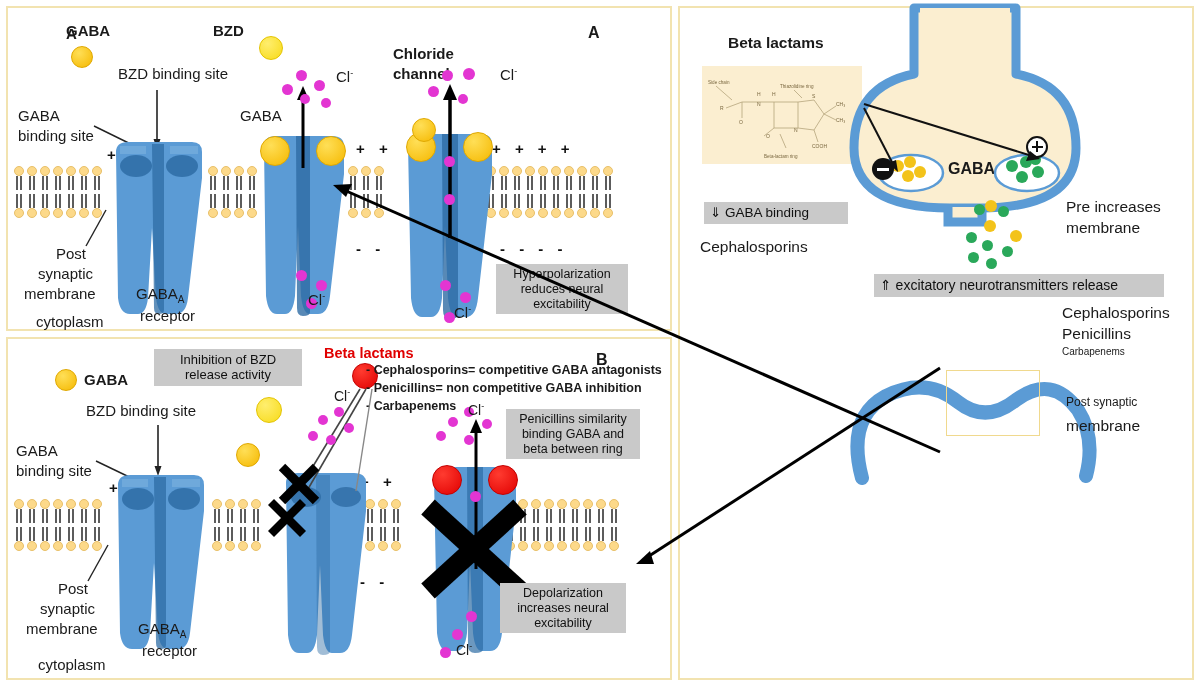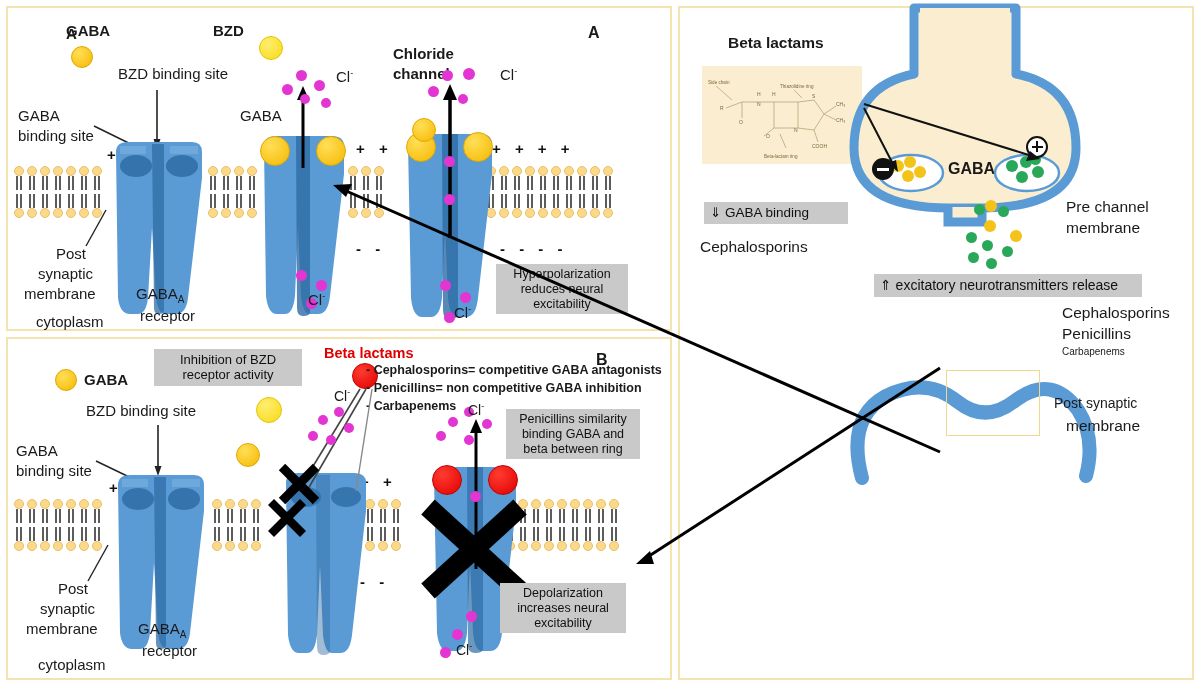--- a/index.html
+++ b/index.html
@@ -366,21 +366,21 @@
 
   <div class="panel" id="panelB">
 
     <span class="lbl b" style="left:588px;top:12px;font-size:16px;">B</span>
 
     <span class="ball gaba" style="left:47px;top:30px;width:22px;height:22px;"></span>
     <span class="lbl b" style="left:76px;top:33px;font-size:15px;">GABA</span>
 
     <div class="greybox" style="left:146px;top:10px;width:148px;font-size:13px;">
       <div>Inhibition of BZD</div>
-      <div>receptor activity</div>
+      <div>release activity</div>
     </div>
 
     <span class="lbl b" style="left:316px;top:6px;font-size:14.5px;color:#e00000;">Beta lactams</span>
     <span class="ball red" style="left:344px;top:24px;width:26px;height:26px;"></span>
 
     <span class="lbl b" style="left:358px;top:42px;font-size:12.5px;">-  Penicillins= non competitive GABA inhibition</span>
     <span class="lbl b" style="left:358px;top:24px;font-size:12.5px;">-  Cephalosporins= competitive GABA antagonists</span>
     <span class="lbl b" style="left:358px;top:60px;font-size:12.5px;">-  Carbapenems</span>
 
     <span class="lbl" style="left:78px;top:64px;font-size:15px;">BZD binding site</span>
@@ -802,36 +802,36 @@
     <span class="green" style="left:286px;top:224px;width:11px;height:11px;"></span>
     <span class="green" style="left:302px;top:232px;width:11px;height:11px;"></span>
     <span class="green" style="left:288px;top:244px;width:11px;height:11px;"></span>
     <span class="green" style="left:306px;top:250px;width:11px;height:11px;"></span>
     <span class="green" style="left:322px;top:238px;width:11px;height:11px;"></span>
     <span class="yel" style="left:330px;top:222px;width:12px;height:12px;"></span>
 
     <div class="greybox" style="left:24px;top:194px;width:144px;font-size:13.5px;text-align:left;">⇓ GABA binding</div>
     <span class="lbl" style="left:20px;top:230px;font-size:15.5px;">Cephalosporins</span>
 
-    <span class="lbl" style="left:386px;top:190px;font-size:15.5px;">Pre channel</span>
+    <span class="lbl" style="left:386px;top:190px;font-size:15.5px;">Pre increases</span>
     <span class="lbl" style="left:386px;top:211px;font-size:15.5px;">membrane</span>
 
-    <div class="greybox" style="left:194px;top:266px;width:268px;font-size:14px;text-align:left;">⇑ excitatory neurotransmitters release</div>
+    <div class="greybox" style="left:194px;top:266px;width:290px;font-size:14px;text-align:left;">⇑ excitatory neurotransmitters release</div>
 
     <span class="lbl" style="left:382px;top:296px;font-size:15.5px;">Cephalosporins</span>
     <span class="lbl" style="left:382px;top:317px;font-size:15.5px;">Penicillins</span>
     <span class="lbl" style="left:382px;top:338px;font-size:10px;">Carbapenems</span>
 
     <svg style="position:absolute;left:160px;top:350px;width:260px;height:130px;">
       <path d="M22,120 Q6,60 46,38 Q86,18 118,44 Q146,66 176,42 Q212,16 238,52 Q256,80 246,118" fill="none" stroke="#5b9bd5" stroke-width="14" stroke-linecap="round"></path>
     </svg>
 
     <div style="position:absolute;left:266px;top:362px;width:94px;height:66px;border:1.5px solid #f0d98e;box-sizing:border-box;"></div>
 
-    <span class="lbl" style="left:374px;top:388px;font-size:14px;">Post synaptic</span>
+    <span class="lbl" style="left:386px;top:388px;font-size:12px;">Post synaptic</span>
     <span class="lbl" style="left:386px;top:409px;font-size:15.5px;">membrane</span>
   </div>
 
   <svg style="position:absolute;left:0;top:0;width:1200px;height:686px;pointer-events:none;">
     <line x1="940" y1="452" x2="344" y2="190" stroke="#000" stroke-width="3"></line>
     <polygon points="333,185 352,184 346,197" fill="#000"></polygon>
     <line x1="940" y1="368" x2="646" y2="558" stroke="#000" stroke-width="3"></line>
     <polygon points="636,564 650,551 654,564" fill="#000"></polygon>
   </svg>
 

